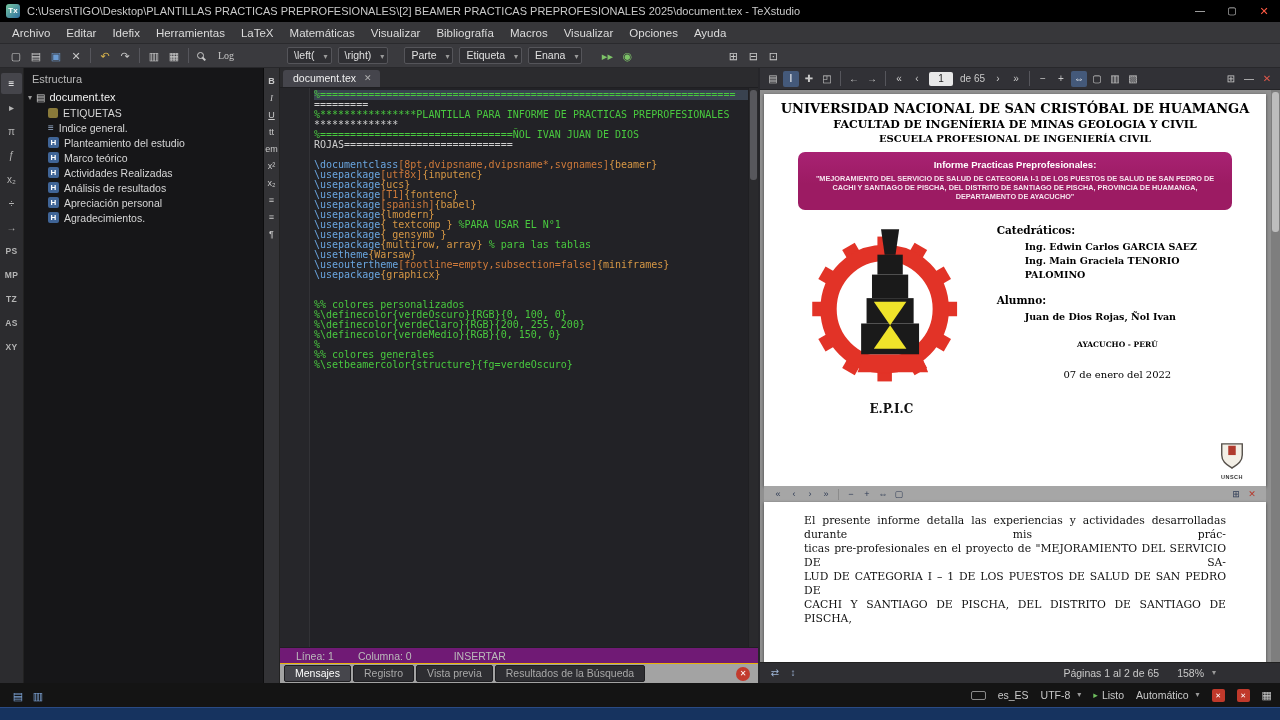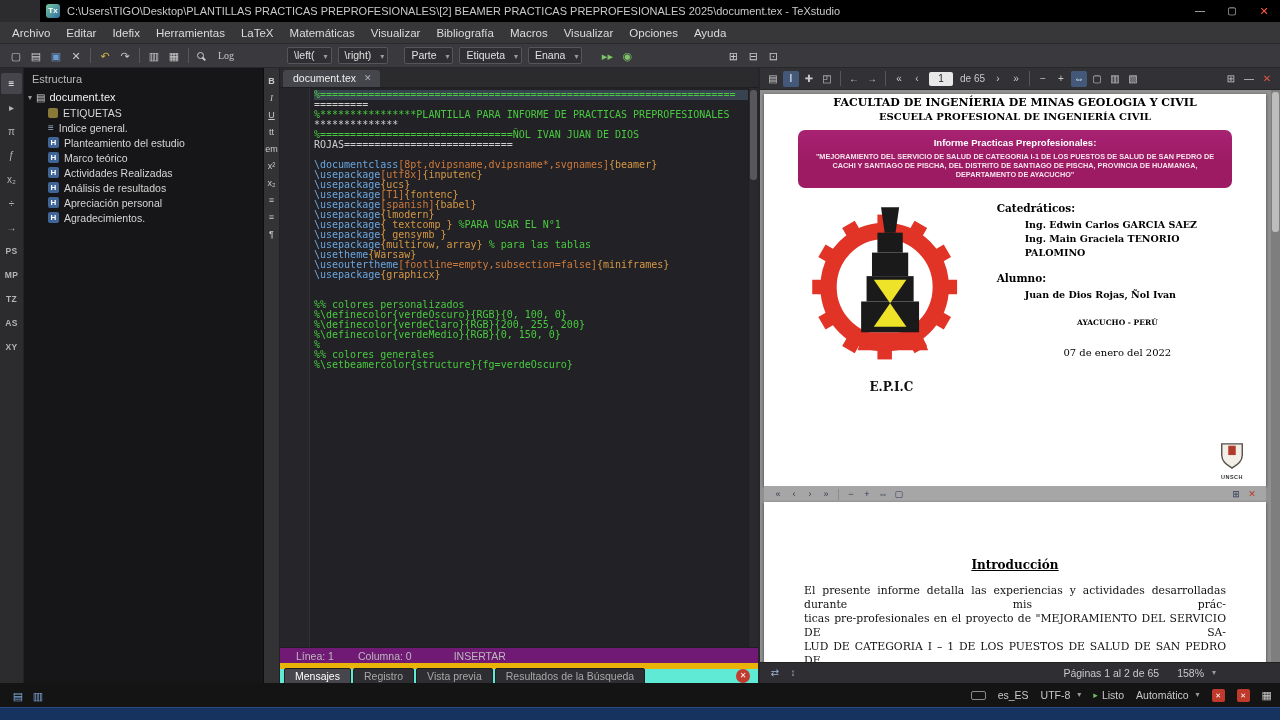--- a/index.html
+++ b/index.html
@@ -1,21 +1,21 @@
 <!DOCTYPE html>
 <html style="--block_bg: #9c1b63; --gear_red: #e23327; --logo_yellow: #efe32a; --comment_green: #49c93f; --command_blue: #6aa6e0; --argument_orange: #d79845; --optional_orange: #cf7a3a; --process_message: #b5942e; --close_red: #ff5a44; --taskbar_blue: #16335f;"><head>
 <meta charset="utf-8">
 <style>
   * { margin:0; padding:0; box-sizing:border-box; }
   html,body { width:1280px; height:720px; overflow:hidden; background:#000; }
   body { font-family:"Liberation Sans",sans-serif; -webkit-user-select:none; user-select:none; }
   #app { position:relative; width:1280px; height:720px; background:#2c2c2f; display:flex; flex-direction:column; }
 
   
-  .titlebar { height:22px; background:#000; display:flex; align-items:center; padding-left:6px; flex:0 0 auto;margin-left:40px; }
+  .titlebar { height:22px; background:#000; display:flex; align-items:center; padding-left:6px; flex:0 0 auto; }
   .app-icon { width:14px; height:14px; border-radius:3px; background:linear-gradient(135deg,#76c7a0,#2e6da0); color:#fff; font:bold 8px/14px "Liberation Sans",sans-serif; text-align:center; }
   .title-text { color:#c9c9c9; font-size:11px; margin-left:7px; white-space:nowrap; overflow:hidden; flex:1; }
   .win-controls { display:flex; }
   .win-btn { width:32px; height:22px; text-align:center; line-height:22px; color:#c9c9c9; font-size:10px; cursor:default; }
   .win-btn.close { color:var(--close_red,#e0584b); font-size:11px; }
 
   
   .menubar { height:22px; background:#37373a; display:flex; align-items:center; padding-left:4px; border-bottom:1px solid #2a2a2d; flex:0 0 auto; }
   .menu-item { color:#dcdcdc; font-size:11.5px; padding:3px 8px; border-radius:2px; }
 
@@ -69,21 +69,21 @@
   .cl { height:10px; }
   .cl.cur { background:#39424f; }
   .c { color:var(--comment_green,#49c93f); }
   .k { color:var(--command_blue,#6aa6e0); }
   .a { color:var(--argument_orange,#d79845); }
   .o { color:var(--optional_orange,#cf7a3a); }
   .vscroll { width:10px; background:#2a2a2d; border-left:1px solid #1f1f22; flex:0 0 auto; position:relative; }
   .vscroll .thumb { position:absolute; top:2px; left:1px; width:7px; height:90px; background:#57575c; border-radius:3px; }
   .cursorbar { height:16px; background:#701a75; border-top:1px solid #1f1f22; color:#bbb; font-size:10.5px; display:flex; align-items:center; padding-left:16px; gap:24px; flex:0 0 auto; }
   .cursorbar .mode { margin-left:18px; }
-  .msg-tabs { height:20px; background:#5eead4; display:flex; align-items:center; padding-left:4px; gap:2px; border-top:6px solid #eab308; flex:0 0 auto; }
+  .msg-tabs { height:20px; background:#a3a3a3; display:flex; align-items:center; padding-left:4px; gap:2px; border-top:1px solid #eab308; flex:0 0 auto; }
   .msg-tab { font-size:10.5px; color:#a8a8a8; background:#2e2e32; border:1px solid #1f1f22; padding:1px 10px 2px; border-radius:2px; }
   .msg-tab.active { background:#46464c; color:#fff; }
   .msg-close { width:14px; height:14px; border-radius:50%; background:#c23b2e; color:#fff; font-size:8px; line-height:14px; text-align:center; margin-right:8px; }
   .msg-body { flex:1; background:#1b1b1d; padding:5px 8px; font-size:10.5px; overflow:hidden; }
   .msg-line.process { color:var(--process_message,#b5942e); background:rgba(255,255,255,.04); padding:1px 2px; }
   .msg-line.info { color:#d8d8d8; margin-top:14px; }
 
   
   .pdf-col { flex:1; display:flex; flex-direction:column; border-left:2px solid #26262a; min-height:0; }
   .pdf-toolbar { height:22px; background:#313136; display:flex; align-items:center; padding:0 4px; border-bottom:1px solid #242427; flex:0 0 auto; }
@@ -328,20 +328,21 @@
           <span class="bar-icon">▥</span>
           <span class="bar-icon">▧</span>
           <span class="spring"></span>
           <span class="bar-icon">⊞</span>
           <span class="bar-icon">—</span>
           <span class="bar-icon" style="color: rgb(224, 88, 75);">✕</span>
         </div>
       <div class="pdf-view">
 
         <div class="page page1">
+          <div class="p1-u1">UNIVERSIDAD NACIONAL DE SAN CRISTÓBAL DE HUAMANGA</div>
           <div class="p1-u2">FACULTAD DE INGENÍERIA DE MINAS GEOLOGIA Y CIVIL</div>
           <div class="p1-u3">ESCUELA PROFESIONAL DE INGENIERÍA CIVIL</div>
           <div class="p1-block">
             <div class="p1-block-title">Informe Practicas Preprofesionales:</div>
             <div class="p1-block-body">"MEJORAMIENTO DEL SERVICIO DE SALUD DE CATEGORIA I-1 DE LOS PUESTOS DE SALUD DE SAN PEDRO DE CACHI Y SANTIAGO DE PISCHA, DEL DISTRITO DE SANTIAGO DE PISCHA, PROVINCIA DE HUAMANGA, DEPARTAMENTO DE AYACUCHO"</div>
           </div>
           <div class="p1-cols">
             <div class="p1-logo">
               <svg width="172" height="182" viewBox="0 0 190 200">
                 <g transform="translate(88,100)">
@@ -400,21 +401,20 @@
             <span class="bar-icon">−</span>
             <span class="bar-icon">+</span>
             <span class="bar-icon">⇔</span>
             <span class="bar-icon">▢</span>
             <span class="spring"></span>
             <span class="bar-icon">⊞</span>
             <span class="bar-icon" style="color: rgb(181, 57, 44);">✕</span>
           </div>
 
         <div class="page page2">
-          <div class="p2-heading">Introducción</div>
           <div class="p2-body" id="introLines">
               <div class="intro-line">El presente informe detalla las experiencias y actividades desarrolladas durante mis prác-</div>
               <div class="intro-line">ticas pre-profesionales en el proyecto de "MEJORAMIENTO DEL SERVICIO DE SA-</div>
               <div class="intro-line">LUD DE CATEGORIA I – 1 DE LOS PUESTOS DE SALUD DE SAN PEDRO DE</div>
               <div class="intro-line">CACHI Y SANTIAGO DE PISCHA, DEL DISTRITO DE SANTIAGO DE PISCHA,</div>
             </div>
         </div>
 
         <div class="pdf-scrollbar">
             <div class="thumb"></div>

